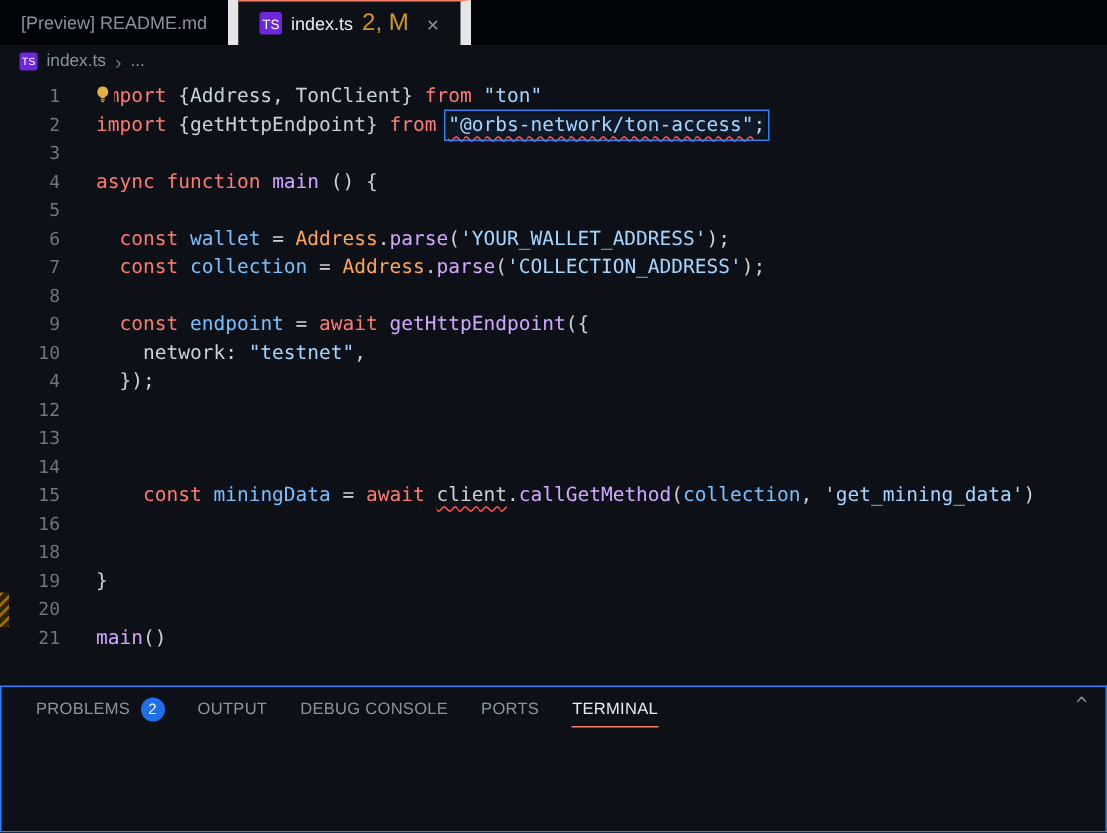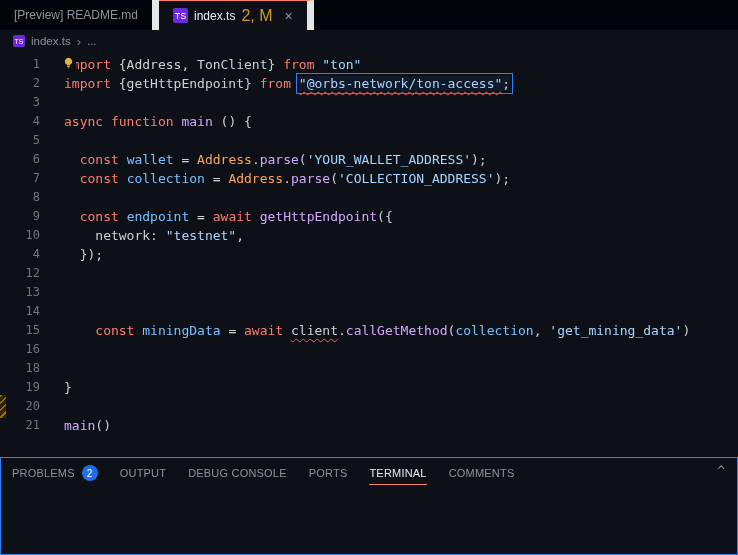--- a/index.html
+++ b/index.html
@@ -32,21 +32,21 @@
   .tk-cls{color:#ffa657}
   .tk-c{color:#8b949e}
   .sq{text-decoration-line:underline;text-decoration-style:wavy;text-decoration-color:#f85149;text-decoration-thickness:1px;text-underline-offset:3px}
   .box{outline:1.5px solid #2f81f7;outline-offset:2px;background:rgba(56,139,253,0.07)}
   .bulb{position:absolute;left:60px;top:2px;width:16px;height:18px;background:#0d1117;z-index:3;display:flex;align-items:center;justify-content:center;cursor:pointer}
   .gutter-marker{position:absolute;left:0;top:343px;width:6px;height:23px;
     background:repeating-linear-gradient(135deg,#9e6a03 0,#9e6a03 2px,#2d2305 2px,#2d2305 5px)}
 
   
   .panel{height:98px;background:#0d1117;border:1px solid #2f81f7;position:relative}
-  .panel-header{display:flex;align-items:center;height:30px;padding:0 0;position:relative}
+  .panel-header{display:flex;align-items:center;height:30px;padding:0 12px;position:relative}
   .panel-tabs{display:flex;height:100%}
   .panel-tab{display:flex;align-items:center;padding:0 11px;height:100%;font-size:11px;color:#8b949e;position:relative;cursor:pointer;letter-spacing:.2px}
   .panel-tab.active{color:#e6edf3}
   .panel-tab.active::after{content:"";position:absolute;left:11px;right:11px;bottom:3px;height:1px;background:#f78166}
   .badge{display:inline-flex;align-items:center;justify-content:center;min-width:16px;height:16px;border-radius:8px;background:#1f6feb;color:#fff;font-size:10px;margin-left:7px}
   .panel-actions{position:absolute;right:12px;top:5px;color:#8b949e;font-size:13px;font-family:"DejaVu Sans Mono",monospace;cursor:pointer}
   .terminal{padding:15px 0 0 5px;font-family:"DejaVu Sans Mono","Liberation Mono",monospace;font-size:12px;line-height:17px;white-space:pre;color:#e6edf3}
   .t-user{color:#c9d1d9}
   .t-arrow{color:#3fb950}
   .t-path{color:#39c5cf}
@@ -121,19 +121,16 @@
         </div>
         <div class="panel-tab">
           <span>DEBUG CONSOLE</span>
         </div>
         <div class="panel-tab">
           <span>PORTS</span>
         </div>
         <div class="panel-tab active">
           <span>TERMINAL</span>
         </div>
-        <div class="panel-tab">
-          <span>COMMENTS</span>
-        </div>
       </div>
     <span class="panel-actions">^</span>
   </div>
 </div>
 
 </body></html>

